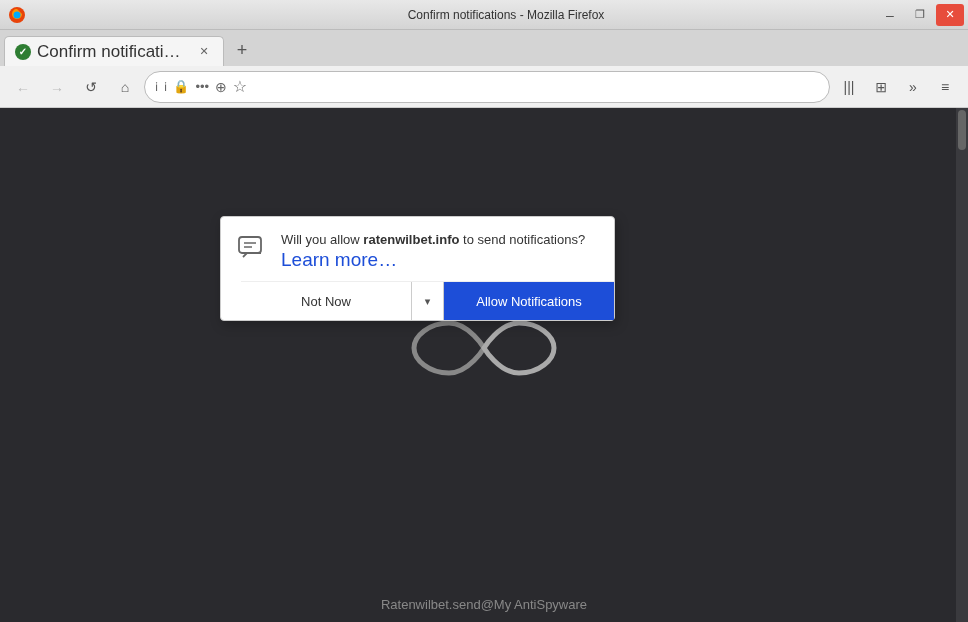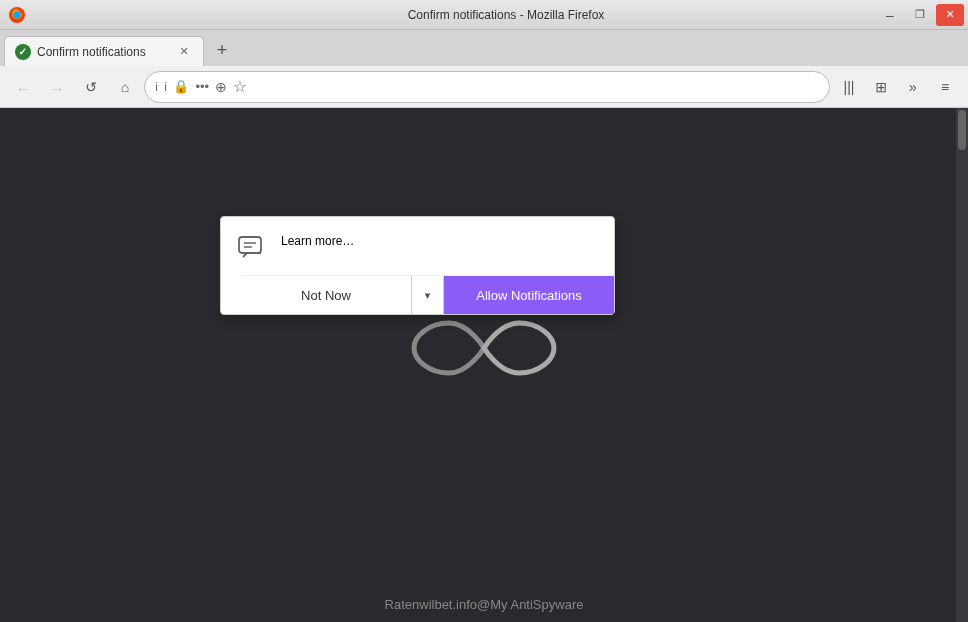--- a/index.html
+++ b/index.html
@@ -75,21 +75,21 @@
       max-width: 220px;
       font-size: 12px;
       color: #333;
       gap: 6px;
     }
     .tab-title {
       flex: 1;
       overflow: hidden;
       text-overflow: ellipsis;
       white-space: nowrap;
-      font-size: 12px;
+      font-size: 17px;
     }
     .tab-close {
       width: 18px;
       height: 18px;
       border-radius: 50%;
       display: flex;
       align-items: center;
       justify-content: center;
       font-size: 11px;
       cursor: pointer;
@@ -197,22 +197,22 @@
     }
     .popup-text {
       font-size: 13px;
       color: #333;
       line-height: 1.4;
     }
     .popup-text .site-name {
       font-weight: bold;
     }
     .popup-learn-more {
-      color: #000000;
-      font-size: 12px;
+      color: #1d4ed8;
+      font-size: 19px;
       text-decoration: none;
       display: inline-block;
       margin-top: 0;
       cursor: pointer;
     }
 
     .popup-buttons {
       display: flex;
       border-top: 1px solid #eee;
       margin-left: 20px;
@@ -240,21 +240,21 @@
       font-size: 11px;
       color: #555;
       cursor: pointer;
       display: flex;
       align-items: center;
       justify-content: center;
     }
     .popup-btn-allow {
       flex: 1;
       height: 38px;
-      background: #8b5cf6;
+      background: #1d4ed8;
       border: none;
       font-size: 13px;
       color: #fff;
       cursor: pointer;
       font-weight: 500;
     }
 
     
     .main-content {
       width: 100%;
@@ -383,36 +383,39 @@
 
       <div class="popup-icon">
         <svg width="32" height="32" viewBox="0 0 32 32" fill="none" xmlns="http://www.w3.org/2000/svg">
           <rect x="2" y="4" width="22" height="16" rx="3" stroke="#666" stroke-width="1.8" fill="none"></rect>
           <path d="M6 24 L10 20 L24 20" stroke="#666" stroke-width="1.8" fill="none" stroke-linejoin="round"></path>
           <line x1="7" y1="10" x2="19" y2="10" stroke="#666" stroke-width="1.5"></line>
           <line x1="7" y1="14" x2="15" y2="14" stroke="#666" stroke-width="1.5"></line>
         </svg>
       </div>
       <div class="popup-content">
+        <div class="popup-text">
+          <span>Will you allow </span><span class="site-name">ratenwilbet.info</span><span> to send notifications?</span>
+        </div>
         <a class="popup-learn-more">Learn more…</a>
       </div>
     </div>
     <div class="popup-buttons">
       <button class="popup-btn-notnow">Not Now</button>
       <button class="popup-btn-dropdown">▾</button>
       <button class="popup-btn-allow">Allow Notifications</button>
     </div>
   </div>
 
   <div class="infinity-container">
     <svg class="infinity-svg" viewBox="0 0 160 90" xmlns="http://www.w3.org/2000/svg">
       <path d="M80 45 C80 45 65 20 45 20 C25 20 10 33 10 45 C10 57 25 70 45 70 C65 70 80 45 80 45 Z" fill="none" stroke="#888" stroke-width="5" stroke-linecap="round"></path>
       <path d="M80 45 C80 45 95 70 115 70 C135 70 150 57 150 45 C150 33 135 20 115 20 C95 20 80 45 80 45 Z" fill="none" stroke="#aaa" stroke-width="5" stroke-linecap="round"></path>
     </svg>
   </div>
 
 
-  <div class="footer-text">Ratenwilbet.info@My AntiSpyware</div>
+  <div class="footer-text">Ratenwilbet.send@My AntiSpyware</div>
 
   <div class="scrollbar">
     <div class="scrollbar-thumb"></div>
   </div>
 </div>
 
 </body></html>

